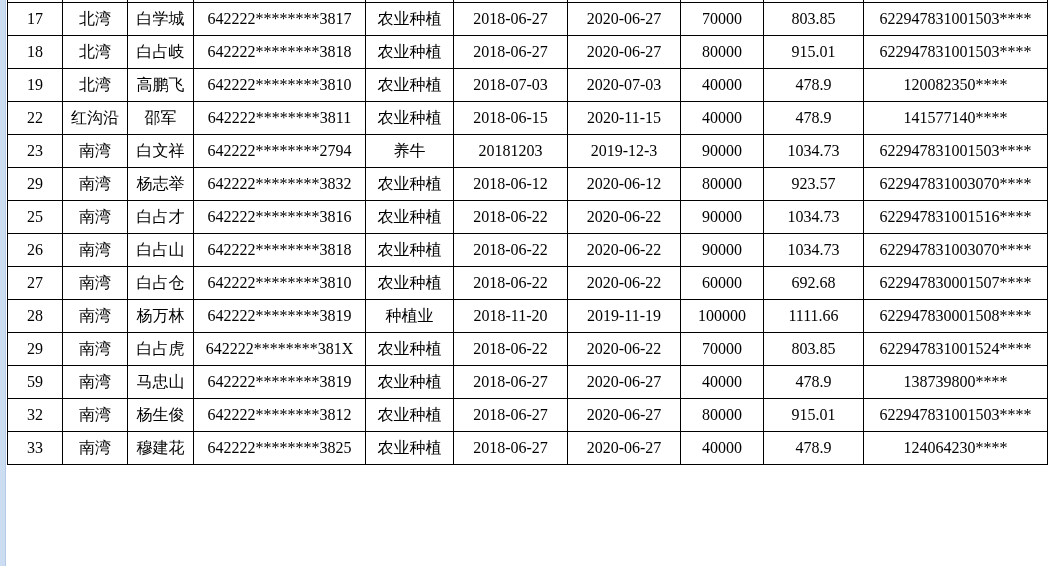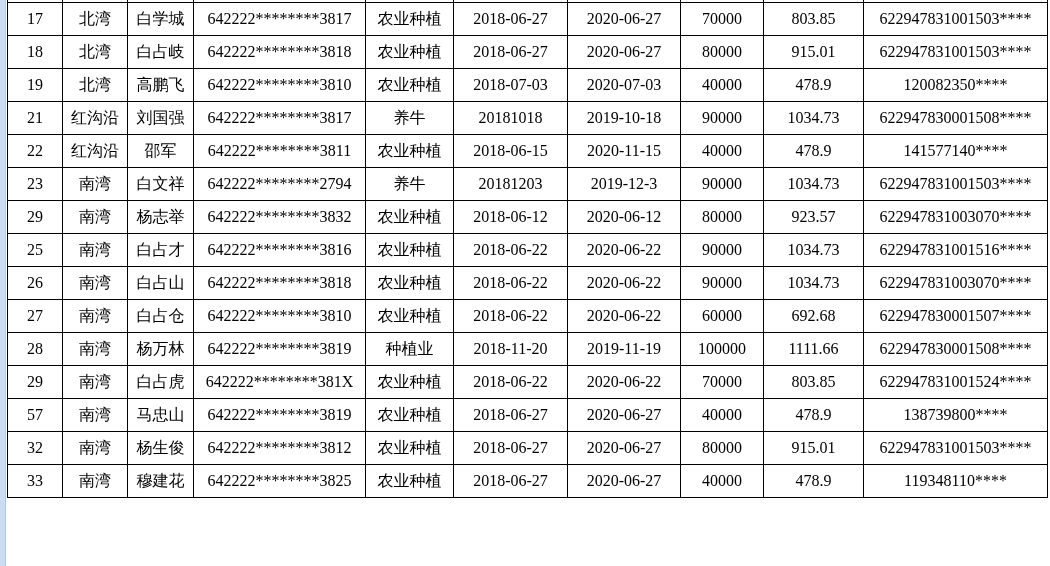--- a/index.html
+++ b/index.html
@@ -113,32 +113,20 @@
     <td>高鹏飞</td>
     <td>642222********3810</td>
     <td>农业种植</td>
     <td>2018-07-03</td>
     <td>2020-07-03</td>
     <td>40000</td>
     <td>478.9</td>
     <td>120082350****</td>
   </tr>
         <tr>
-    <td>21</td>
-    <td>红沟沿</td>
-    <td>刘国强</td>
-    <td>642222********3817</td>
-    <td>养牛</td>
-    <td>20181018</td>
-    <td>2019-10-18</td>
-    <td>90000</td>
-    <td>1034.73</td>
-    <td>622947830001508****</td>
-  </tr>
-        <tr>
     <td>22</td>
     <td>红沟沿</td>
     <td>邵军</td>
     <td>642222********3811</td>
     <td>农业种植</td>
     <td>2018-06-15</td>
     <td>2020-11-15</td>
     <td>40000</td>
     <td>478.9</td>
     <td>141577140****</td>
@@ -221,21 +209,21 @@
     <td>白占虎</td>
     <td>642222********381X</td>
     <td>农业种植</td>
     <td>2018-06-22</td>
     <td>2020-06-22</td>
     <td>70000</td>
     <td>803.85</td>
     <td>622947831001524****</td>
   </tr>
         <tr>
-    <td>57</td>
+    <td>59</td>
     <td>南湾</td>
     <td>马忠山</td>
     <td>642222********3819</td>
     <td>农业种植</td>
     <td>2018-06-27</td>
     <td>2020-06-27</td>
     <td>40000</td>
     <td>478.9</td>
     <td>138739800****</td>
   </tr>
@@ -254,17 +242,17 @@
         <tr>
     <td>33</td>
     <td>南湾</td>
     <td>穆建花</td>
     <td>642222********3825</td>
     <td>农业种植</td>
     <td>2018-06-27</td>
     <td>2020-06-27</td>
     <td>40000</td>
     <td>478.9</td>
-    <td>119348110****</td>
+    <td>124064230****</td>
   </tr>
       </tbody>
   </table>
 </div>
 
 </body></html>

